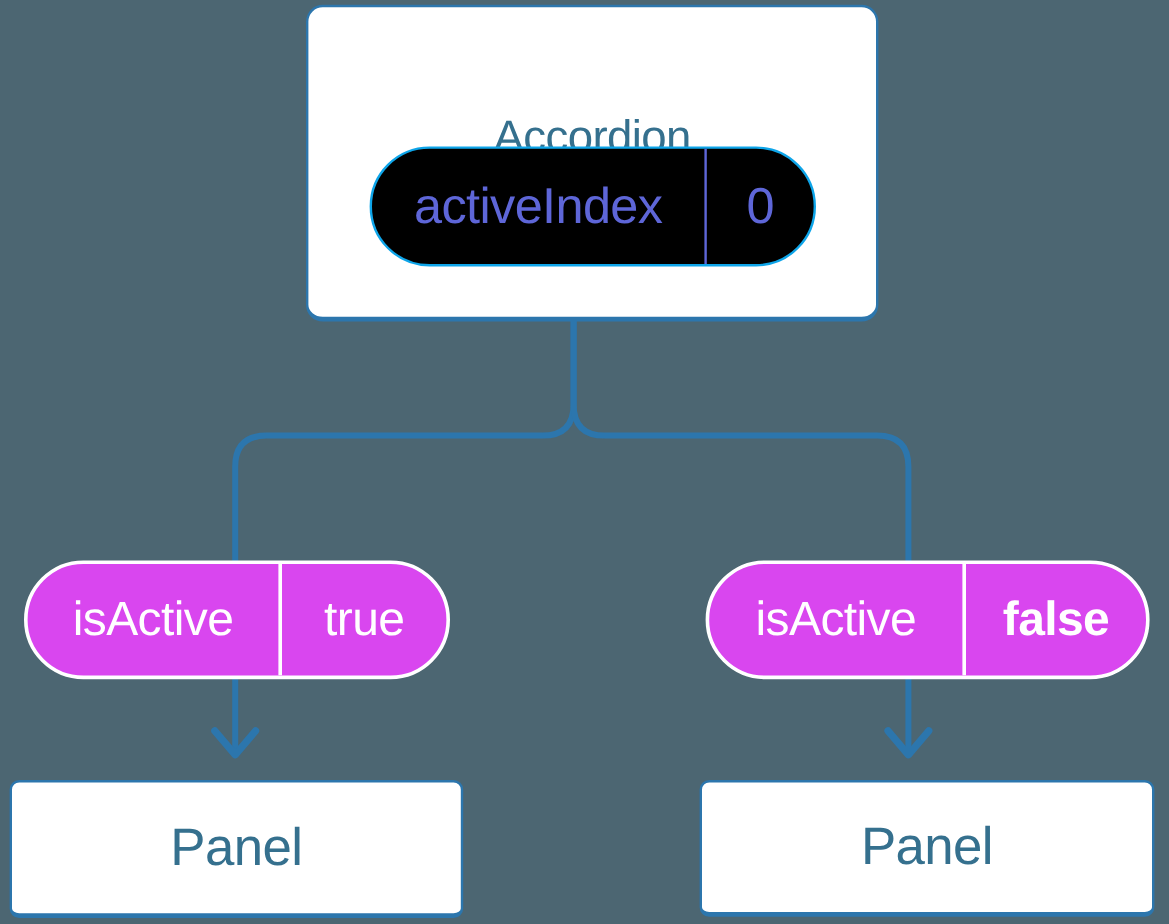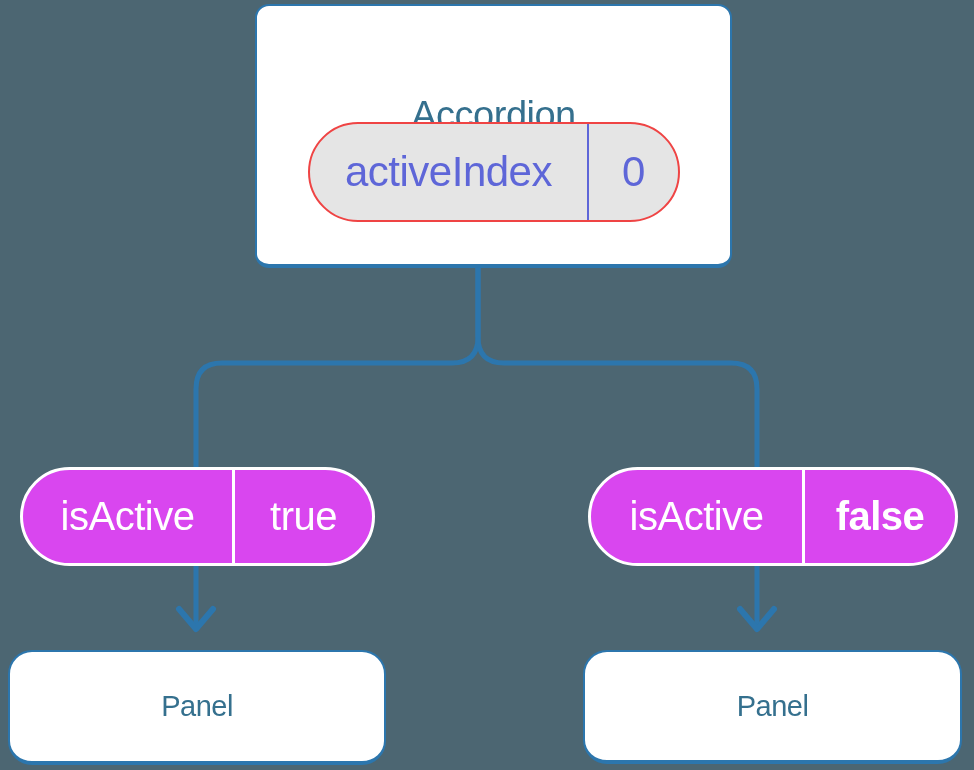--- a/index.html
+++ b/index.html
@@ -51,23 +51,23 @@
     margin-top: 40px;
   }
   
   .state-pill {
     position: absolute;
     left: 51px;
     top: 116px;
     width: 372px;
     height: 100px;
     box-sizing: border-box;
-    border: 2px solid #ef4444;
+    border: 2px solid #0ea5e9;
     border-radius: 60px;
-    background: #e5e5e5;
+    background: #000000;
     display: flex;
     align-items: stretch;
     color: #5e66d8;
     font-size: 42px;
     letter-spacing: -0.5px;
   }
   .state-pill .cell {
     display: flex;
     align-items: center;
     justify-content: center;
@@ -108,25 +108,25 @@
   .prop-pill.right { left: 588px; top: 467px; width: 370px; }
   .prop-pill.right .cell.name { width: 211px; }
   .prop-pill.right .cell.value { flex: 1; font-weight: bold; }
   
   .panel-card {
     position: absolute;
     box-sizing: border-box;
     background: #ffffff;
     border: 2px solid #2c76ad;
     border-bottom-width: 4px;
-    border-radius: 24px;
+    border-radius: 8px;
     display: flex;
     align-items: center;
     justify-content: center;
-    font-size: 29px;
+    font-size: 44px;
     font-weight: 500;
     letter-spacing: -0.5px;
     color: #35708e;
   }
   .panel-card.left  { left: 8px;   top: 650px; width: 378px; height: 115px; }
   .panel-card.right { left: 583px; top: 650px; width: 379px; height: 114px; }
 </style>
 </head>
 <body>
 

